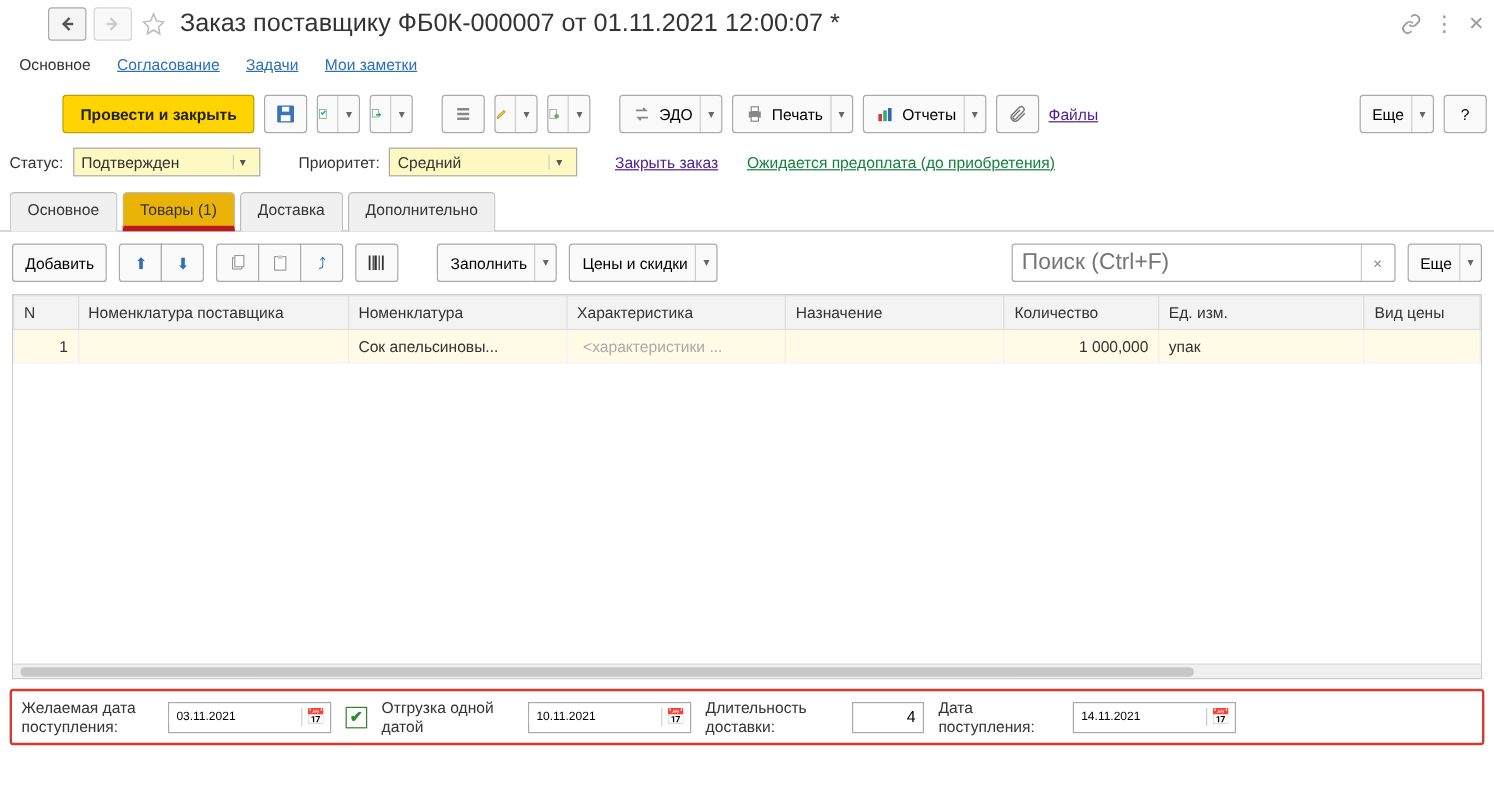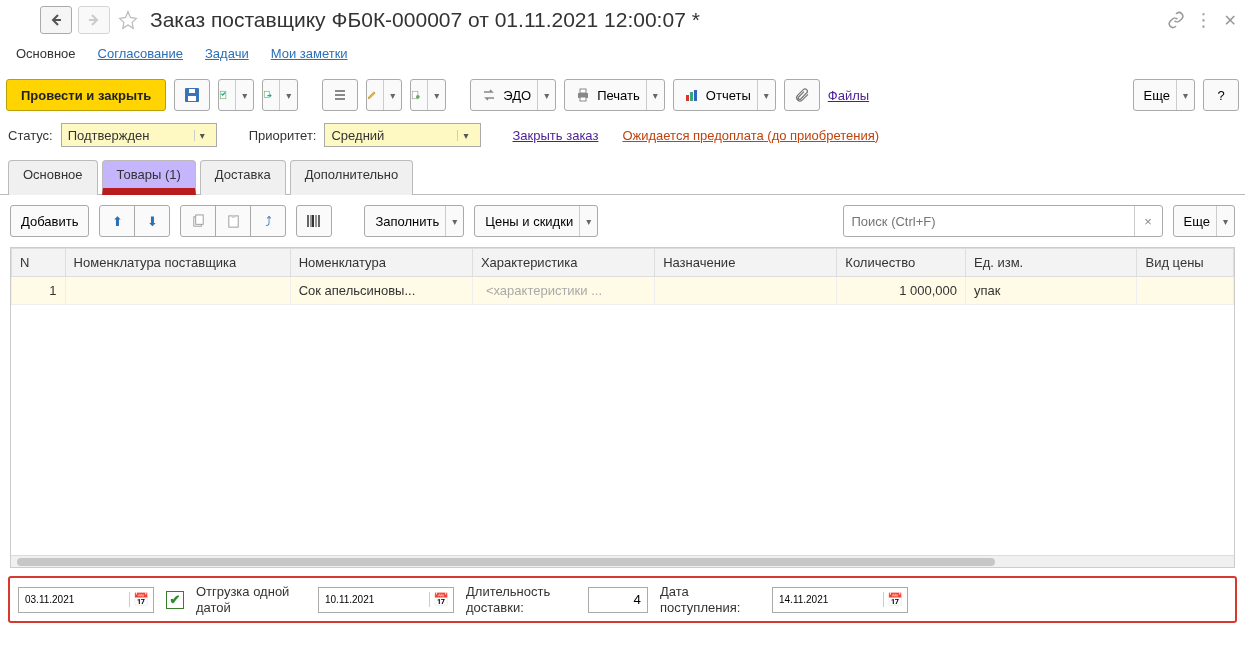--- a/index.html
+++ b/index.html
@@ -52,20 +52,21 @@
   }
   .nav-tabs a { color: #2b6fb6; text-decoration: underline; cursor:pointer; }
   .nav-tabs a.active { color: #333; text-decoration: none; }
 
   .toolbar {
     display: flex;
     align-items: center;
     padding: 8px 6px;
     gap: 8px;
     flex-wrap: wrap;
+    margin-left: 46px;
   }
   .btn {
     height: 32px;
     padding: 0 10px;
     border: 1px solid #aaa;
     border-radius: 3px;
     background: #fafafa;
     display: inline-flex;
     align-items: center;
     gap: 6px;
@@ -108,43 +109,43 @@
     gap: 6px;
   }
   .select .val { min-width: 120px; }
   .select .dd {
     border-left: 1px solid #ccc;
     padding: 0 5px;
     font-size: 10px;
     color: #555;
   }
   .link { color: #4c1d95; text-decoration: underline; cursor:pointer; }
-  .link.red { color: #c2410c; }
+  .link.red { color: #15803d; }
 
   .page-tabs {
     display: flex;
     border-bottom: 1px solid #bbb;
     padding: 0 8px;
     gap: 0;
     margin-top: 2px;
   }
   .page-tab {
     padding: 6px 14px;
     border: 1px solid #bbb;
     border-bottom: none;
     background: #f0f0f0;
     border-radius: 4px 4px 0 0;
     margin-right: 4px;
     cursor: pointer;
     position: relative;
     top: 1px;
   }
   .page-tab.active {
-    background: #c4b5fd;
-    border-bottom: 7px solid #b91c1c;
+    background: #eab308;
+    border-bottom: 5px solid #b91c1c;
   }
 
   .sub-toolbar {
     display: flex;
     align-items: flex-end;
     padding: 10px 10px;
     gap: 10px;
   }
   .btn-group { display:flex; }
   .btn-group .btn { border-radius: 0; margin-left: -1px; }
@@ -158,21 +159,21 @@
     border-radius: 3px;
     height: 32px;
     width: 320px;
     margin-left: auto;
   }
   .search-wrap input {
     flex: 1;
     border: none;
     outline: none;
     padding: 0 8px;
-    font-size: 13px;
+    font-size: 19px;
     background: transparent;
     color: #333;
   }
   .search-wrap .clear {
     width: 28px;
     border-left: 1px solid #ccc;
     text-align: center;
     color: #888;
     cursor: pointer;
     height: 100%;
@@ -509,20 +510,21 @@
       </tr>
     </tbody>
   </table>
   <div class="table-body-space"></div>
   <div class="hscroll">
     <div class="thumb"></div>
   </div>
 </div>
 
 <div class="footer">
+  <label style="width:110px">Желаемая дата поступления:</label>
   <div class="date-input">
     <input type="text" value="03.11.2021" style="">
     <span class="cal">📅</span>
   </div>
   <span class="chk">✔</span>
   <label style="width:110px">Отгрузка одной датой</label>
   <div class="date-input">
     <input type="text" value="10.11.2021" style="">
     <span class="cal">📅</span>
   </div>

